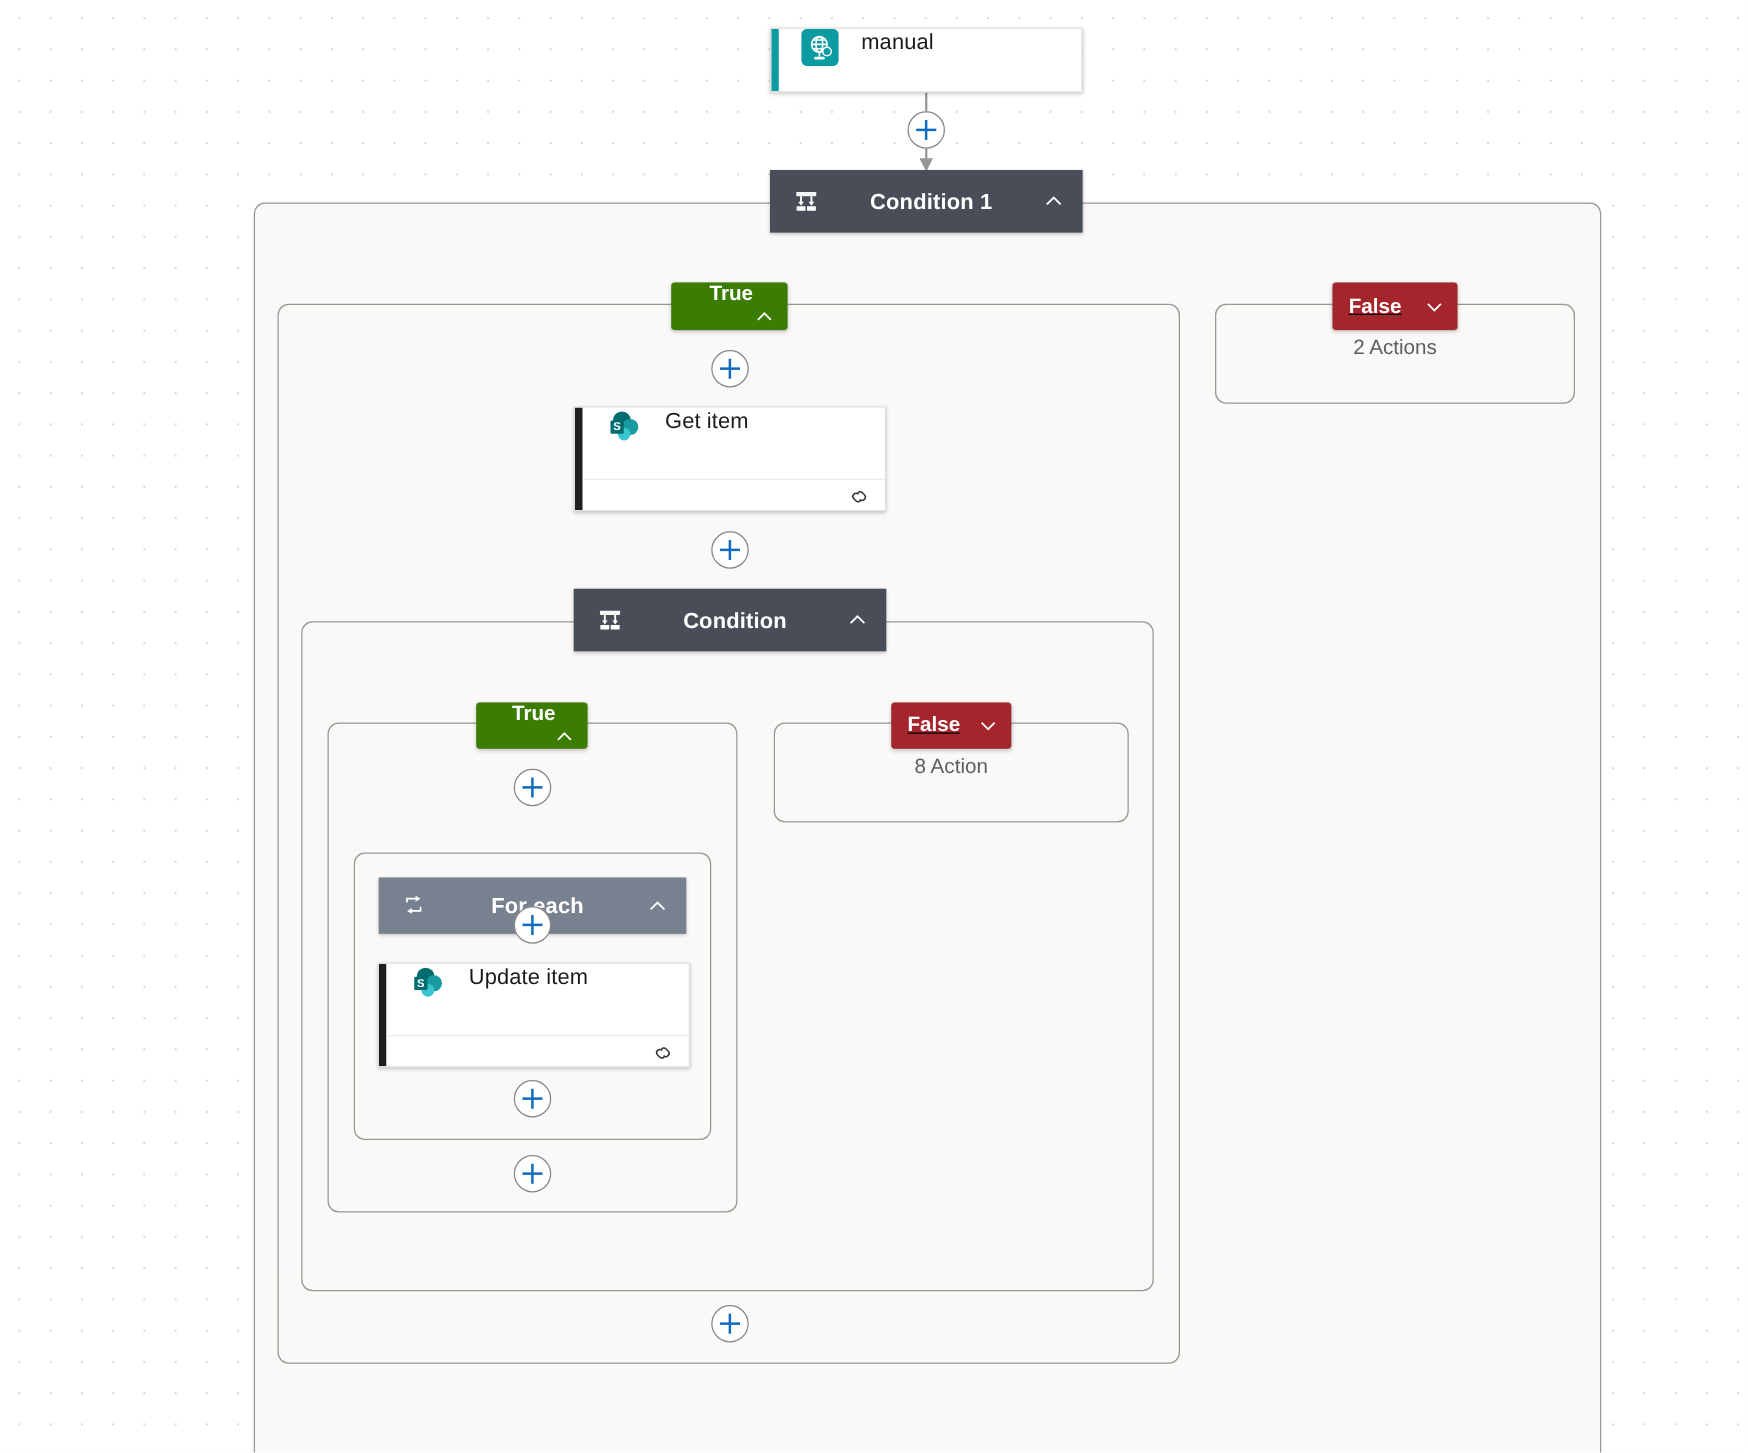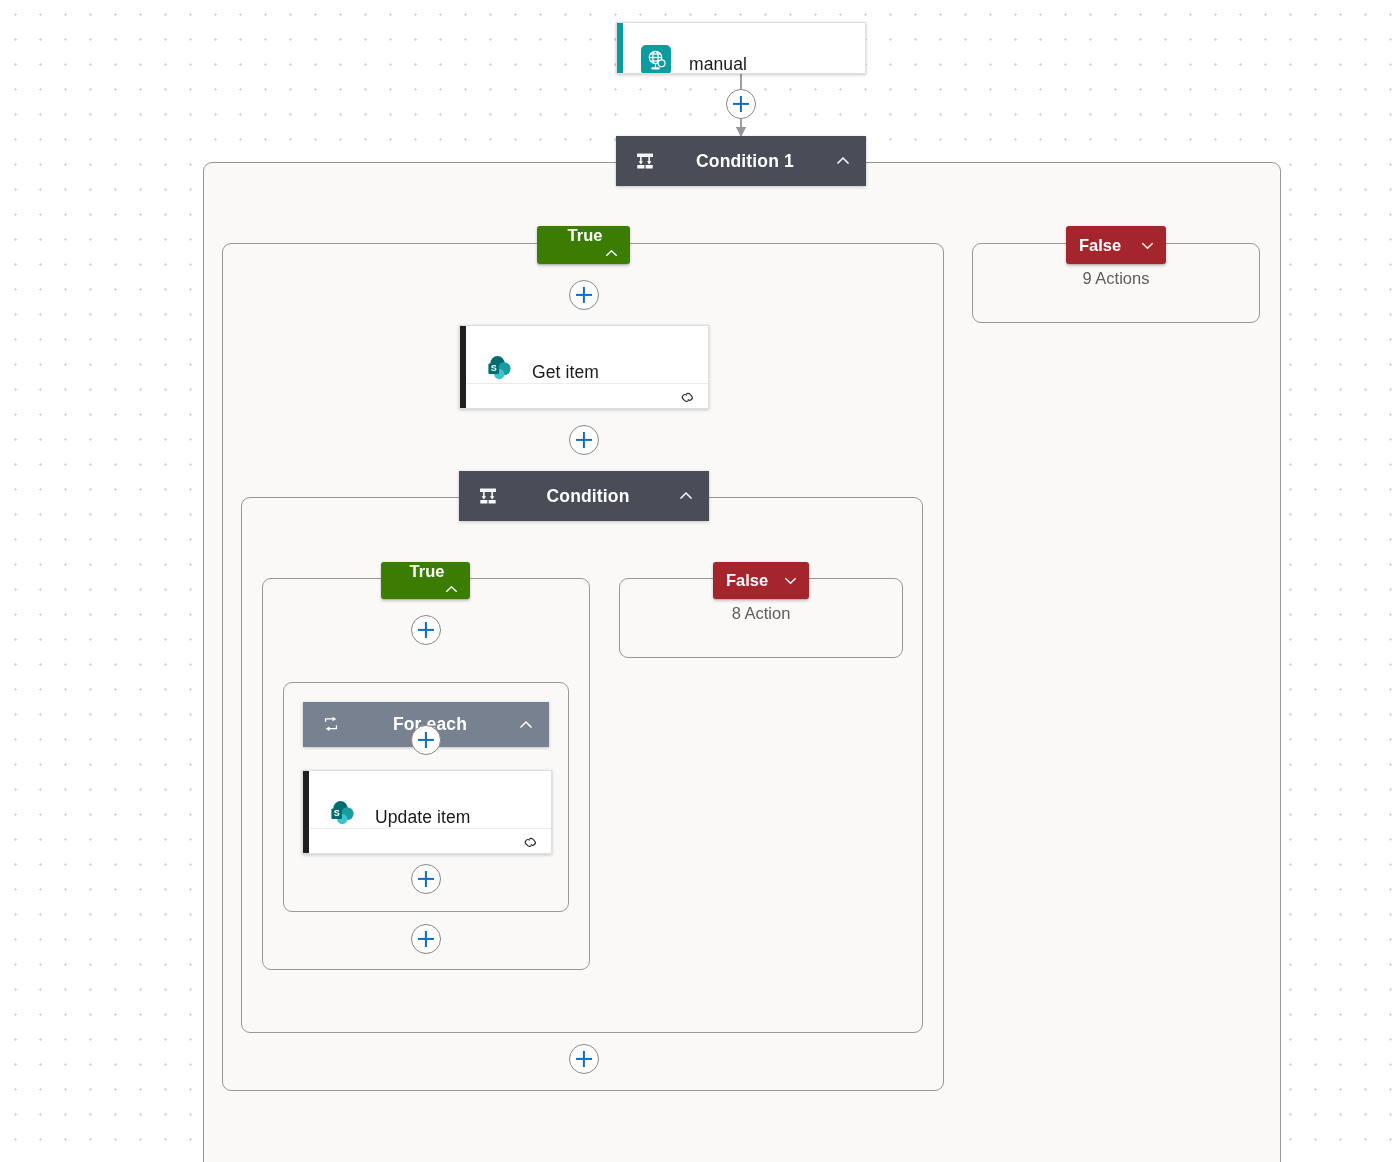--- a/index.html
+++ b/index.html
@@ -41,21 +41,21 @@
     border: 1px solid #e1dfdd;
     box-shadow: 0 1.2px 3.2px rgba(0,0,0,0.22), 0 0.2px 0.8px rgba(0,0,0,0.14);
     box-sizing: border-box;
     overflow: hidden;
   }
   .action-card .accent {
     position: absolute; left: 0; top: 0; bottom: 0;
     width: 6px; background: #1f1f1f;
   }
   .action-card .card-top {
-    display: flex; align-items: flex-end;
+    display: flex; align-items: flex-start;
     height: 57px;
     padding-left: 24px;
     box-sizing: border-box;
   }
   .action-card .card-icon {
     width: 30px; height: 30px;
     margin-right: 18px;
     flex: 0 0 auto;
   }
   .action-card .card-title {
@@ -107,21 +107,21 @@
   
   .branch-badge {
     position: absolute;
     display: flex; align-items: center;
     border-radius: 3px;
     box-sizing: border-box;
     padding: 0 10px 0 13px;
     box-shadow: 0 1.2px 3.2px rgba(0,0,0,0.20), 0 0.2px 0.8px rgba(0,0,0,0.12);
   }
   .branch-badge.true  { background: #3a7d02; flex-direction: column; }
-  .branch-badge.false { background: #a4262c; }
+  .branch-badge.false { background: #a4262c; text-decoration: underline; }
   .branch-badge .bl {
     font-size: 16.5px; font-weight: bold; color: #ffffff;
     white-space: nowrap;
   }
   .branch-badge .bc {
     width: 17px; height: 17px; margin-left: auto;
   }
 
   
   .branch-count {
@@ -261,21 +261,21 @@
   </div>
 
   <div class="branch-badge false" style="left:1066px; top:226px; width:100px; height:38px;">
     <span class="bl">False</span>
     <span class="bc">
       <svg viewBox="0 0 18 18" width="17" height="17">
         <path d="M3.5 6.5 L9 12 L14.5 6.5" fill="none" stroke="#ffffff" stroke-width="1.5"></path>
       </svg>
     </span>
   </div>
-  <div class="branch-count" style="left:972px; top:269px; width:288px;">9 Actions</div>
+  <div class="branch-count" style="left:972px; top:269px; width:288px;">2 Actions</div>
 
   <div class="action-card" style="left:459px; top:325px; width:250px; height:84px;">
     <div class="accent"></div>
     <div class="card-top">
       <span class="card-icon">
         <svg viewBox="0 0 30 30" width="30" height="30">
           <circle cx="13.5" cy="10.2" r="7.1" fill="#036c70"></circle>
           <circle cx="20.2" cy="15.6" r="6.4" fill="#1a9ba1"></circle>
           <circle cx="15.3" cy="21.2" r="5.1" fill="#37c6d0"></circle>
           <rect x="4.4" y="10.4" width="10.6" height="10.6" rx="1" fill="#036c70"></rect>

